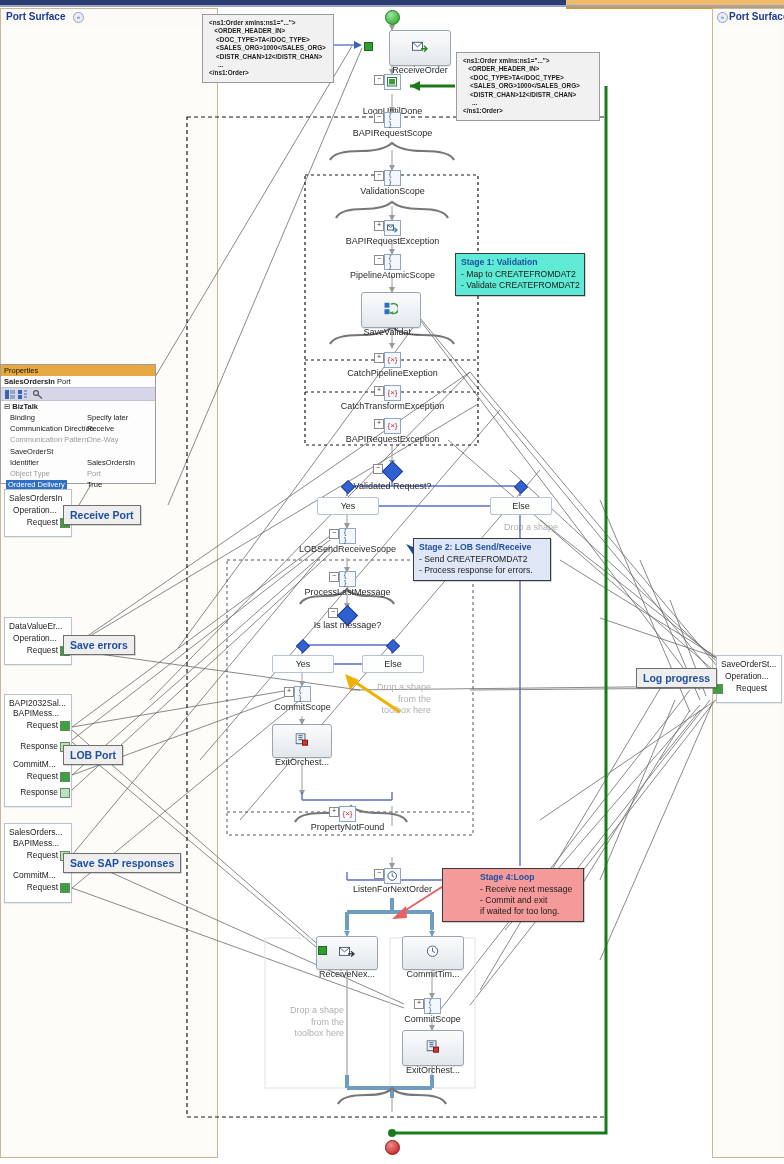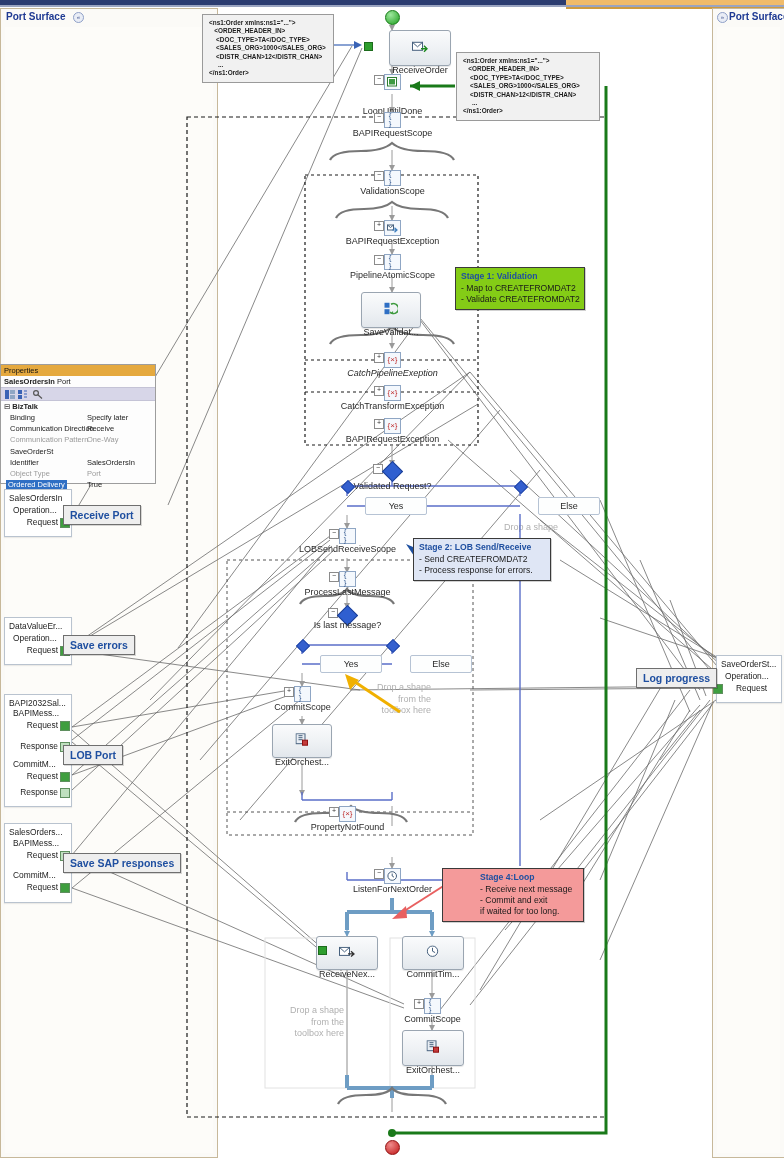--- a/index.html
+++ b/index.html
@@ -64,30 +64,30 @@
   .miniframe .g{position:absolute;left:50%;top:50%;transform:translate(-50%,-50%);
                 font-size:8px;color:#3a5f93;font-family:"Liberation Sans",sans-serif;line-height:1;}
   .expander{position:absolute;left:-10px;top:1px;width:8px;height:8px;border:1px solid #8b8b8b;
             background:#fff;font-size:7px;line-height:6px;text-align:center;color:#333;}
 
   .diamond{width:13px;height:13px;background:#2f5fd0;transform:rotate(45deg);
            border:1px solid #1c3f93;}
   .smalldia{width:8px;height:8px;background:#3560cf;transform:rotate(45deg);border:1px solid #2347a8;}
 
   .branchbox{width:60px;height:16px;border:1px solid #b6c3d4;border-radius:2px;background:#fdfefe;
-             font-size:9px;color:#2a2a2a;text-align:center;line-height:16px;z-index:21;position:absolute;margin-left:48px;}
+             font-size:9px;color:#2a2a2a;text-align:center;line-height:16px;z-index:21;position:absolute;}
 
   .dropshape{position:absolute;font-size:9px;color:#b0b0b0;text-align:right;line-height:11.5px;z-index:14;}
 
   
   .callout{position:absolute;border:1px solid #3a3a3a;padding:3px 5px 4px 5px;font-size:8.6px;
            line-height:11px;z-index:32;box-shadow:1px 1px 0 rgba(0,0,0,.18);}
   .callout .ct{font-weight:bold;color:#1f4fa0;display:block;margin-bottom:1px;}
   .callout .cl{display:block;color:#1a1a1a;white-space:nowrap;}
-  .co-green{background:#84cc16;margin-top:14px;}
+  .co-green{background:#5eead4;}
   .co-blue{background:#dfe6f5;}
   .co-orange{background:#f6c9a1;}
   .co-red{background:#f49a9a;}
 
   
   .xmlnote{position:absolute;background:#f1f1f1;border:1px solid #9a9a9a;padding:4px 6px;
            font-size:6.4px;line-height:8.4px;color:#1b1b1b;z-index:30;white-space:pre;
            font-family:"Liberation Sans",sans-serif;font-weight:bold;}
 
   
@@ -375,21 +375,21 @@
       </svg>
     </div>
     <div class="lbl" style="top:35px;">SaveValidat...</div>
   </div>
 
   <div class="shp" style="left:384px;top:352px;">
     <div class="expander">+</div>
     <div class="miniframe">
         <span class="g" style="color:#c03030;">{×}</span>
       </div>
-    <div class="lbl" style="top:16px;font-style:italic;">CatchPipelineExeption</div>
+    <div class="lbl" style="top:16px;">CatchPipelineExeption</div>
   </div>
 
   <div class="shp" style="left:384px;top:385px;">
     <div class="expander">+</div>
     <div class="miniframe">
         <span class="g" style="color:#c03030;">{×}</span>
       </div>
     <div class="lbl" style="top:16px;">CatchTransformException</div>
   </div>
 

